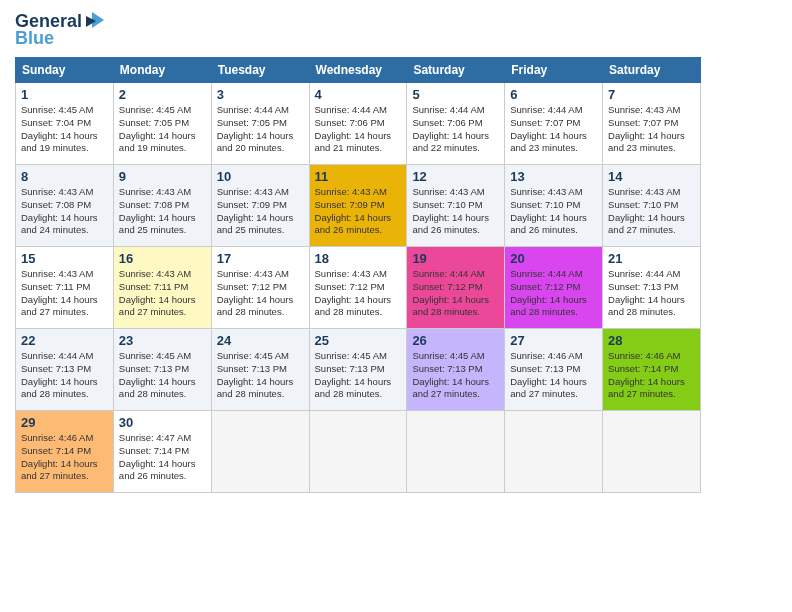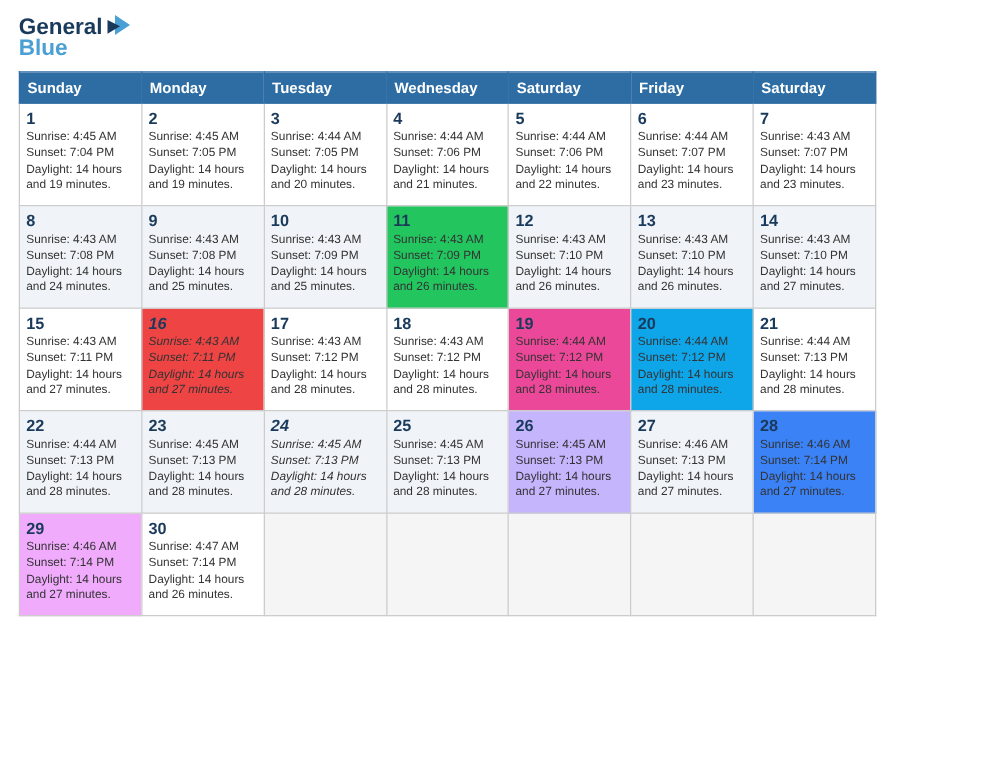--- a/index.html
+++ b/index.html
@@ -150,21 +150,21 @@
             <div class="day-info">Sunrise: 4:43 AM<br>Sunset: 7:08 PM<br>Daylight: 14 hours and 24 minutes.</div>
           </td>
           <td style="background-color: rgb(240, 244, 248);">
             <div class="day-number">9</div>
             <div class="day-info">Sunrise: 4:43 AM<br>Sunset: 7:08 PM<br>Daylight: 14 hours and 25 minutes.</div>
           </td>
           <td style="background-color: rgb(240, 244, 248);">
             <div class="day-number">10</div>
             <div class="day-info">Sunrise: 4:43 AM<br>Sunset: 7:09 PM<br>Daylight: 14 hours and 25 minutes.</div>
           </td>
-          <td style="background-color: #22c55e;">
+          <td style="background-color: #eab308;">
             <div class="day-number">11</div>
             <div class="day-info">Sunrise: 4:43 AM<br>Sunset: 7:09 PM<br>Daylight: 14 hours and 26 minutes.</div>
           </td>
           <td style="background-color: rgb(240, 244, 248);">
             <div class="day-number">12</div>
             <div class="day-info">Sunrise: 4:43 AM<br>Sunset: 7:10 PM<br>Daylight: 14 hours and 26 minutes.</div>
           </td>
           <td style="background-color: rgb(240, 244, 248);">
             <div class="day-number">13</div>
             <div class="day-info">Sunrise: 4:43 AM<br>Sunset: 7:10 PM<br>Daylight: 14 hours and 26 minutes.</div>
@@ -172,77 +172,77 @@
           <td style="background-color: rgb(240, 244, 248);">
             <div class="day-number">14</div>
             <div class="day-info">Sunrise: 4:43 AM<br>Sunset: 7:10 PM<br>Daylight: 14 hours and 27 minutes.</div>
           </td>
         </tr>
         <tr>
           <td style="background-color: rgb(255, 255, 255); margin-top: 40px;">
             <div class="day-number">15</div>
             <div class="day-info">Sunrise: 4:43 AM<br>Sunset: 7:11 PM<br>Daylight: 14 hours and 27 minutes.</div>
           </td>
-          <td style="background-color: #ef4444; font-style: italic;">
+          <td style="background-color: #fef9c3;">
             <div class="day-number">16</div>
             <div class="day-info">Sunrise: 4:43 AM<br>Sunset: 7:11 PM<br>Daylight: 14 hours and 27 minutes.</div>
           </td>
           <td style="background-color: rgb(255, 255, 255);">
             <div class="day-number">17</div>
             <div class="day-info">Sunrise: 4:43 AM<br>Sunset: 7:12 PM<br>Daylight: 14 hours and 28 minutes.</div>
           </td>
           <td style="background-color: rgb(255, 255, 255);">
             <div class="day-number">18</div>
             <div class="day-info">Sunrise: 4:43 AM<br>Sunset: 7:12 PM<br>Daylight: 14 hours and 28 minutes.</div>
           </td>
           <td style="background-color: #ec4899;">
             <div class="day-number">19</div>
             <div class="day-info">Sunrise: 4:44 AM<br>Sunset: 7:12 PM<br>Daylight: 14 hours and 28 minutes.</div>
           </td>
-          <td style="background-color: #0ea5e9;">
+          <td style="background-color: #d946ef;">
             <div class="day-number">20</div>
             <div class="day-info">Sunrise: 4:44 AM<br>Sunset: 7:12 PM<br>Daylight: 14 hours and 28 minutes.</div>
           </td>
           <td style="background-color: rgb(255, 255, 255);">
             <div class="day-number">21</div>
             <div class="day-info">Sunrise: 4:44 AM<br>Sunset: 7:13 PM<br>Daylight: 14 hours and 28 minutes.</div>
           </td>
         </tr>
         <tr>
           <td style="background-color: rgb(240, 244, 248);">
             <div class="day-number">22</div>
             <div class="day-info">Sunrise: 4:44 AM<br>Sunset: 7:13 PM<br>Daylight: 14 hours and 28 minutes.</div>
           </td>
           <td style="background-color: rgb(240, 244, 248);">
             <div class="day-number">23</div>
             <div class="day-info">Sunrise: 4:45 AM<br>Sunset: 7:13 PM<br>Daylight: 14 hours and 28 minutes.</div>
           </td>
-          <td style="background-color: rgb(240, 244, 248); font-style: italic;">
+          <td style="background-color: rgb(240, 244, 248);">
             <div class="day-number">24</div>
             <div class="day-info">Sunrise: 4:45 AM<br>Sunset: 7:13 PM<br>Daylight: 14 hours and 28 minutes.</div>
           </td>
           <td style="background-color: rgb(240, 244, 248);">
             <div class="day-number">25</div>
             <div class="day-info">Sunrise: 4:45 AM<br>Sunset: 7:13 PM<br>Daylight: 14 hours and 28 minutes.</div>
           </td>
           <td style="background-color: #c4b5fd;">
             <div class="day-number">26</div>
             <div class="day-info">Sunrise: 4:45 AM<br>Sunset: 7:13 PM<br>Daylight: 14 hours and 27 minutes.</div>
           </td>
           <td style="background-color: rgb(240, 244, 248);">
             <div class="day-number">27</div>
             <div class="day-info">Sunrise: 4:46 AM<br>Sunset: 7:13 PM<br>Daylight: 14 hours and 27 minutes.</div>
           </td>
-          <td style="background-color: #3b82f6;">
+          <td style="background-color: #84cc16;">
             <div class="day-number">28</div>
             <div class="day-info">Sunrise: 4:46 AM<br>Sunset: 7:14 PM<br>Daylight: 14 hours and 27 minutes.</div>
           </td>
         </tr>
         <tr>
-          <td style="background-color: #f0abfc; margin-left: 16px;">
+          <td style="background-color: #fdba74; margin-left: 16px;">
             <div class="day-number">29</div>
             <div class="day-info">Sunrise: 4:46 AM<br>Sunset: 7:14 PM<br>Daylight: 14 hours and 27 minutes.</div>
           </td>
           <td style="background-color: rgb(255, 255, 255);">
             <div class="day-number">30</div>
             <div class="day-info">Sunrise: 4:47 AM<br>Sunset: 7:14 PM<br>Daylight: 14 hours and 26 minutes.</div>
           </td>
           <td class="empty" style="background-color: rgb(245, 245, 245);"></td>
           <td class="empty" style="background-color: rgb(245, 245, 245);"></td>
           <td class="empty" style="background-color: rgb(245, 245, 245);"></td>

